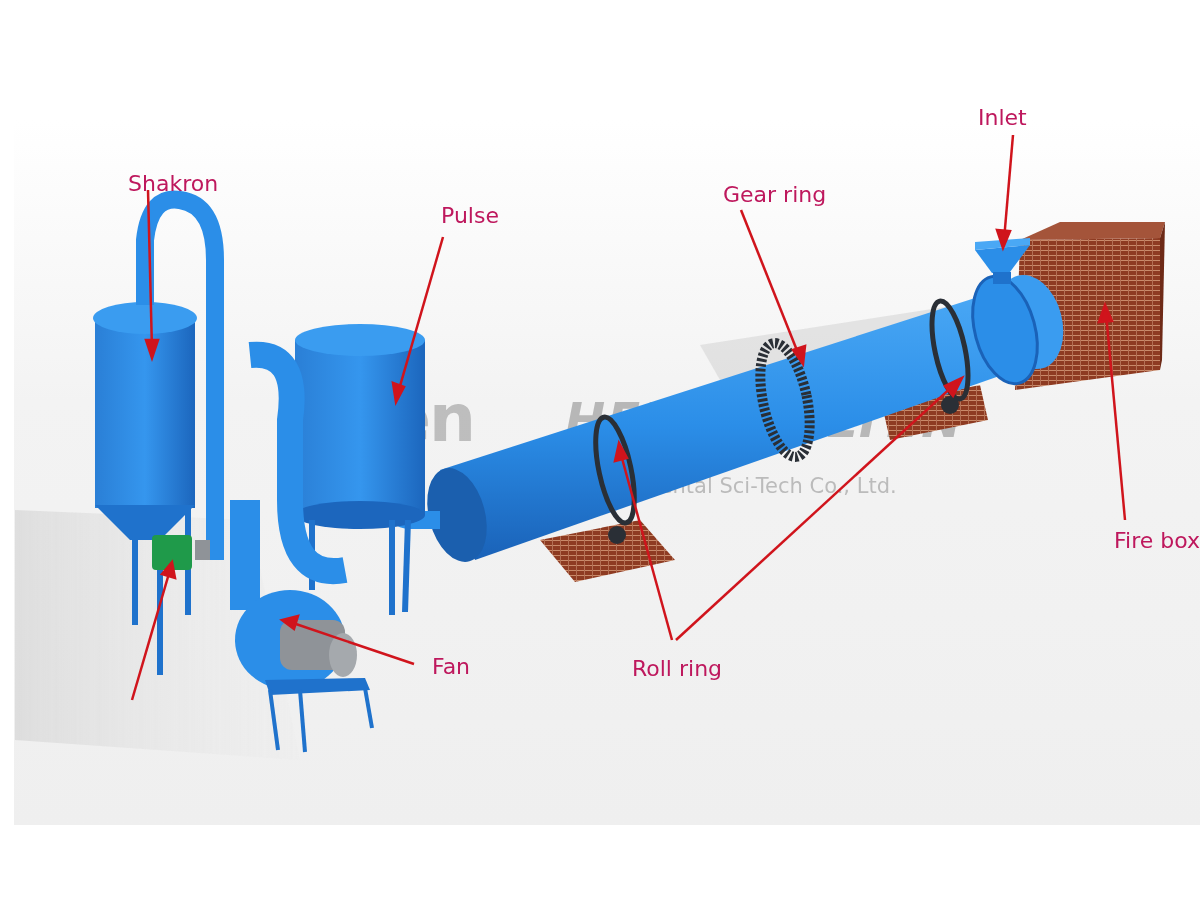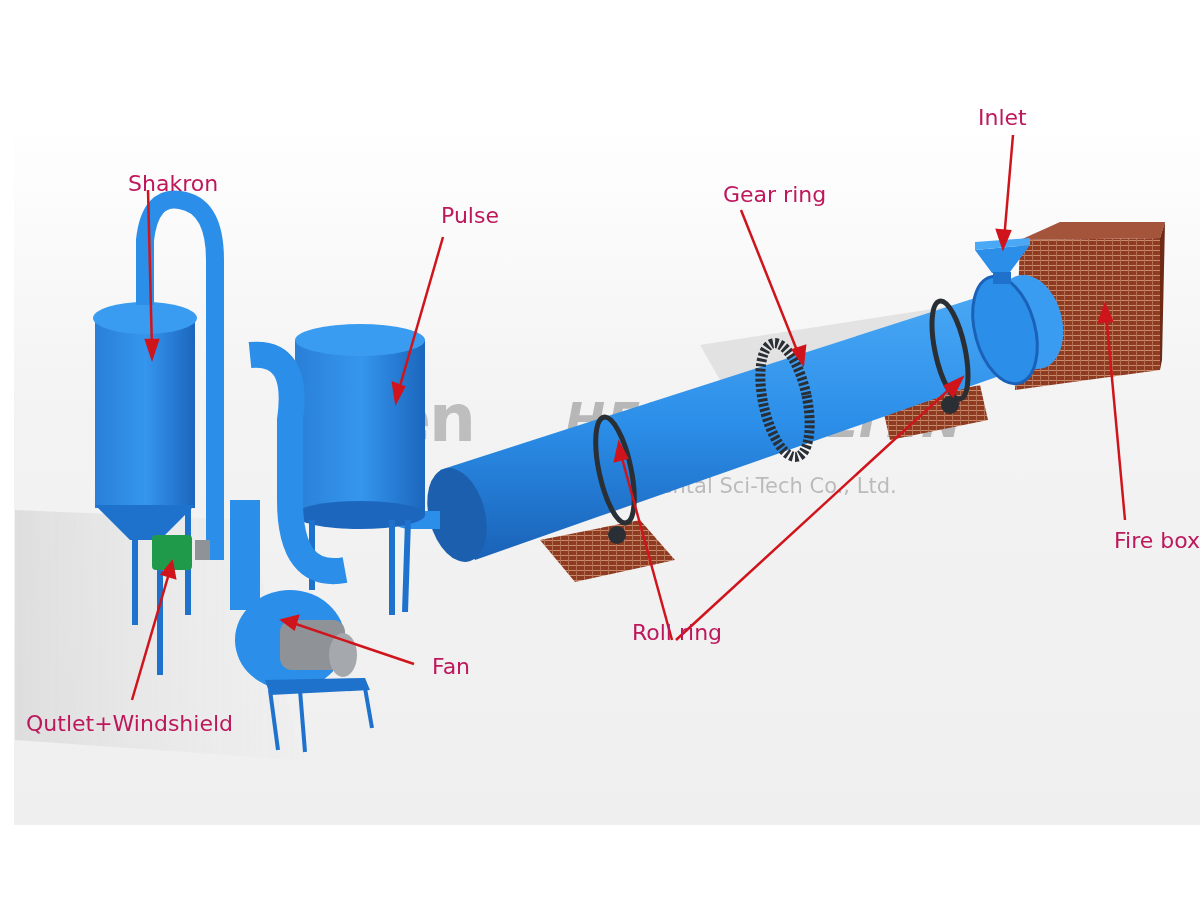--- a/index.html
+++ b/index.html
@@ -141,16 +141,15 @@
       <line x1="132" y1="700" x2="170" y2="570"></line>
         <polygon points="162,574 175,578 172,562"></polygon>
     </g>
   </svg>
 
   <div class="label" style="left:128px;top:143px;margin-top:28px;">Shakron</div>
   <div class="label" style="left:441px;top:203px;">Pulse</div>
   <div class="label" style="left:723px;top:182px;">Gear ring</div>
   <div class="label" style="left:978px;top:105px;">Inlet</div>
   <div class="label" style="left:1085px;top:528px;margin-left:29px;">Fire box</div>
-  <div class="label" style="left:632px;top:620px;">Roll ring</div>
+  <div class="label" style="left:632px;top:656px;">Roll ring</div>
   <div class="label" style="left:432px;top:654px;">Fan</div>
-  <div class="label" style="left:26px;top:711px;">Qutlet+Windshield</div>
 </div>
 
 </body></html>

